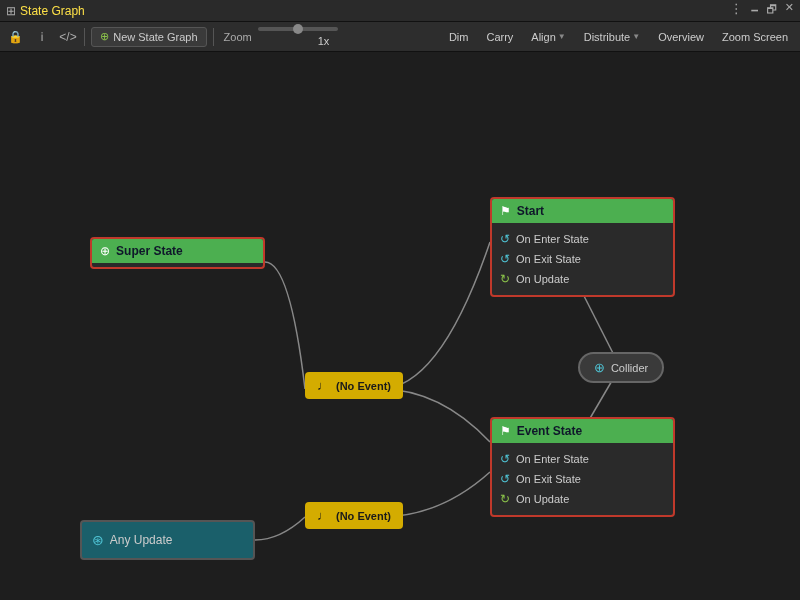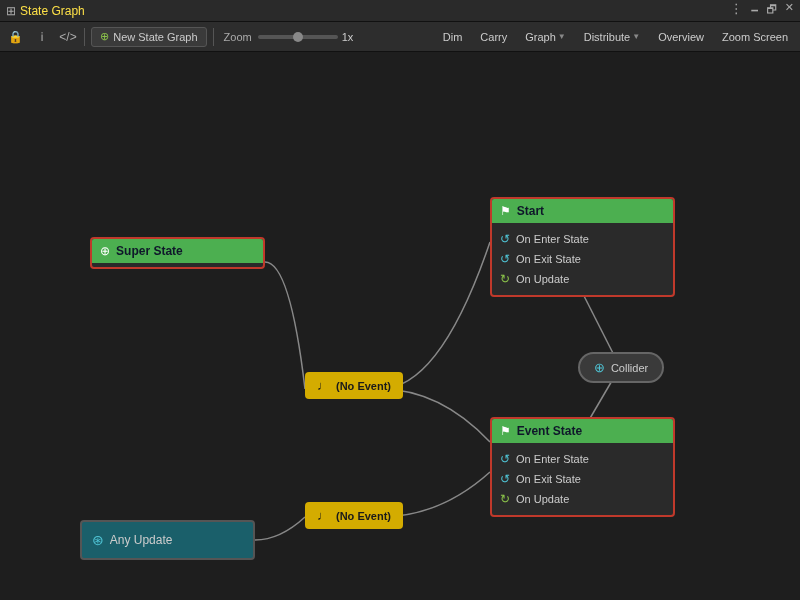--- a/index.html
+++ b/index.html
@@ -62,22 +62,23 @@
       gap: 4px;
       white-space: nowrap;
     }
     #zoom-label {
       font-size: 11px;
       color: #aaa;
       margin-left: 4px;
     }
     #zoom-slider-container {
       display: flex;
-      align-items: center;
+      align-items: flex-end;
       gap: 4px;
+      flex-direction: column;
     }
     #zoom-slider {
       width: 80px;
       height: 4px;
       background: #555;
       border-radius: 2px;
       appearance: none;
       cursor: pointer;
     }
     #zoom-slider::-webkit-slider-thumb {
@@ -288,21 +289,21 @@
   <div class="toolbar-separator"></div>
   <span id="zoom-label">Zoom</span>
   <div id="zoom-slider-container">
     <input type="range" id="zoom-slider" min="0" max="100" value="50" style="">
     <span id="zoom-value">1x</span>
   </div>
   <div class="toolbar-spacer"></div>
   <span class="toolbar-text-btn">Dim</span>
   <span class="toolbar-text-btn">Carry</span>
   <div class="toolbar-dropdown-btn">
-    <span>Graph</span>
+    <span>Align</span>
     <span class="dropdown-arrow">▼</span>
   </div>
   <div class="toolbar-dropdown-btn">
     <span>Distribute</span>
     <span class="dropdown-arrow">▼</span>
   </div>
   <span class="toolbar-text-btn">Overview</span>
   <span class="toolbar-text-btn">Zoom Screen</span>
 </div>
 

